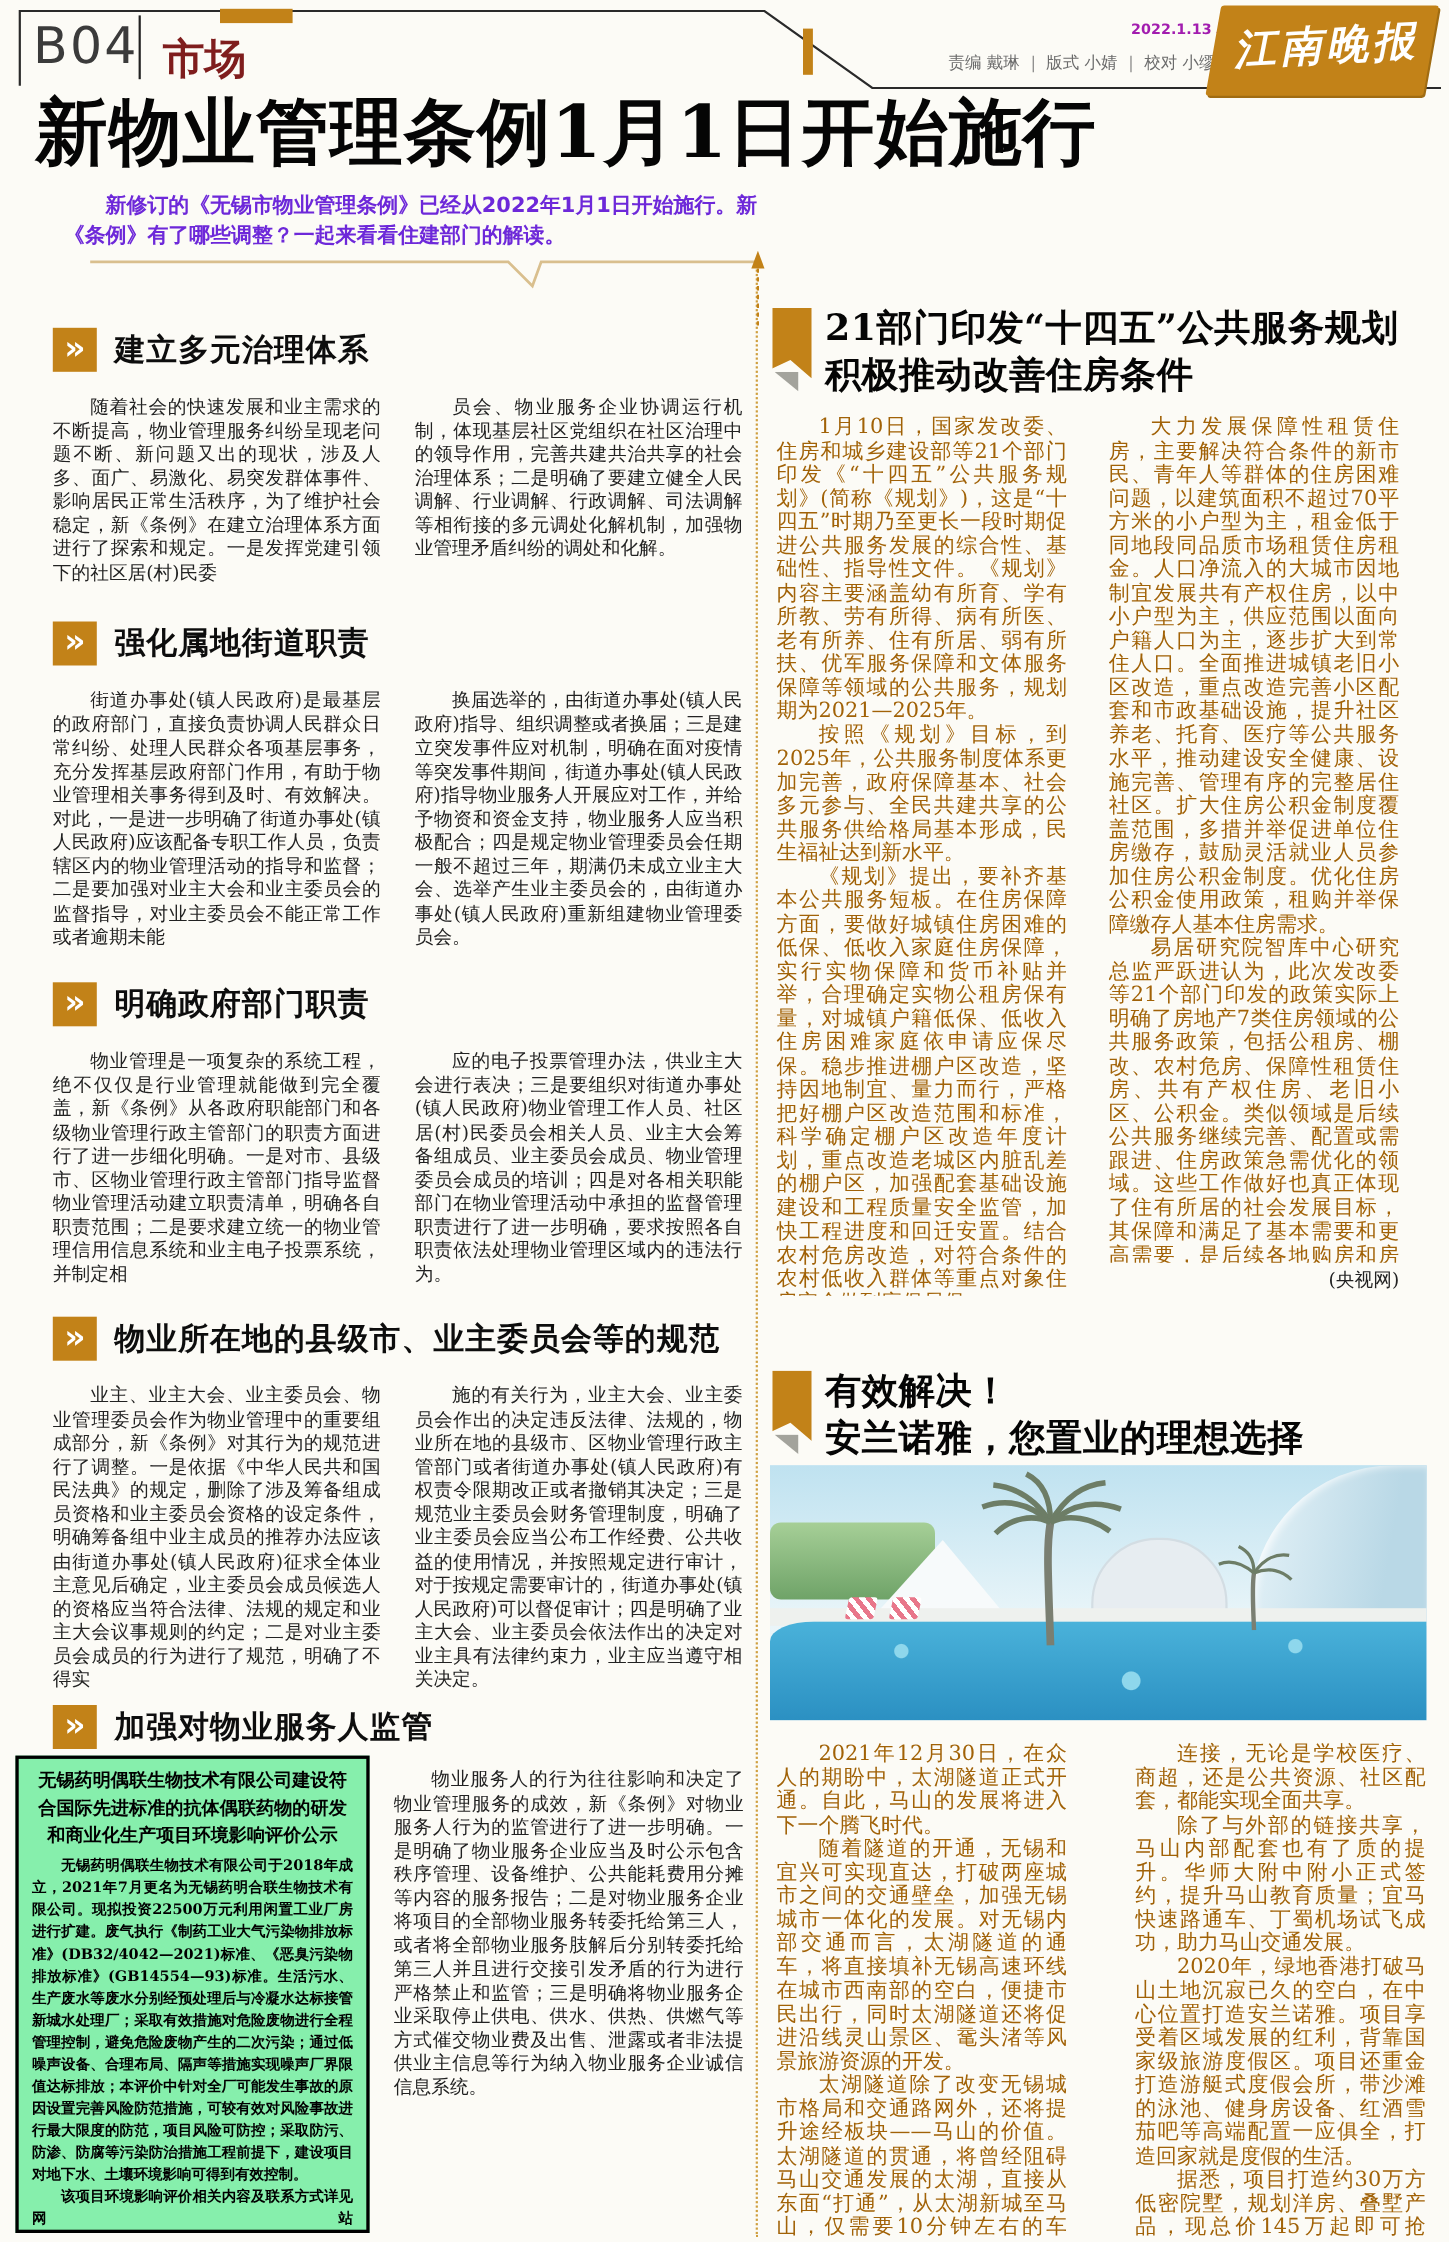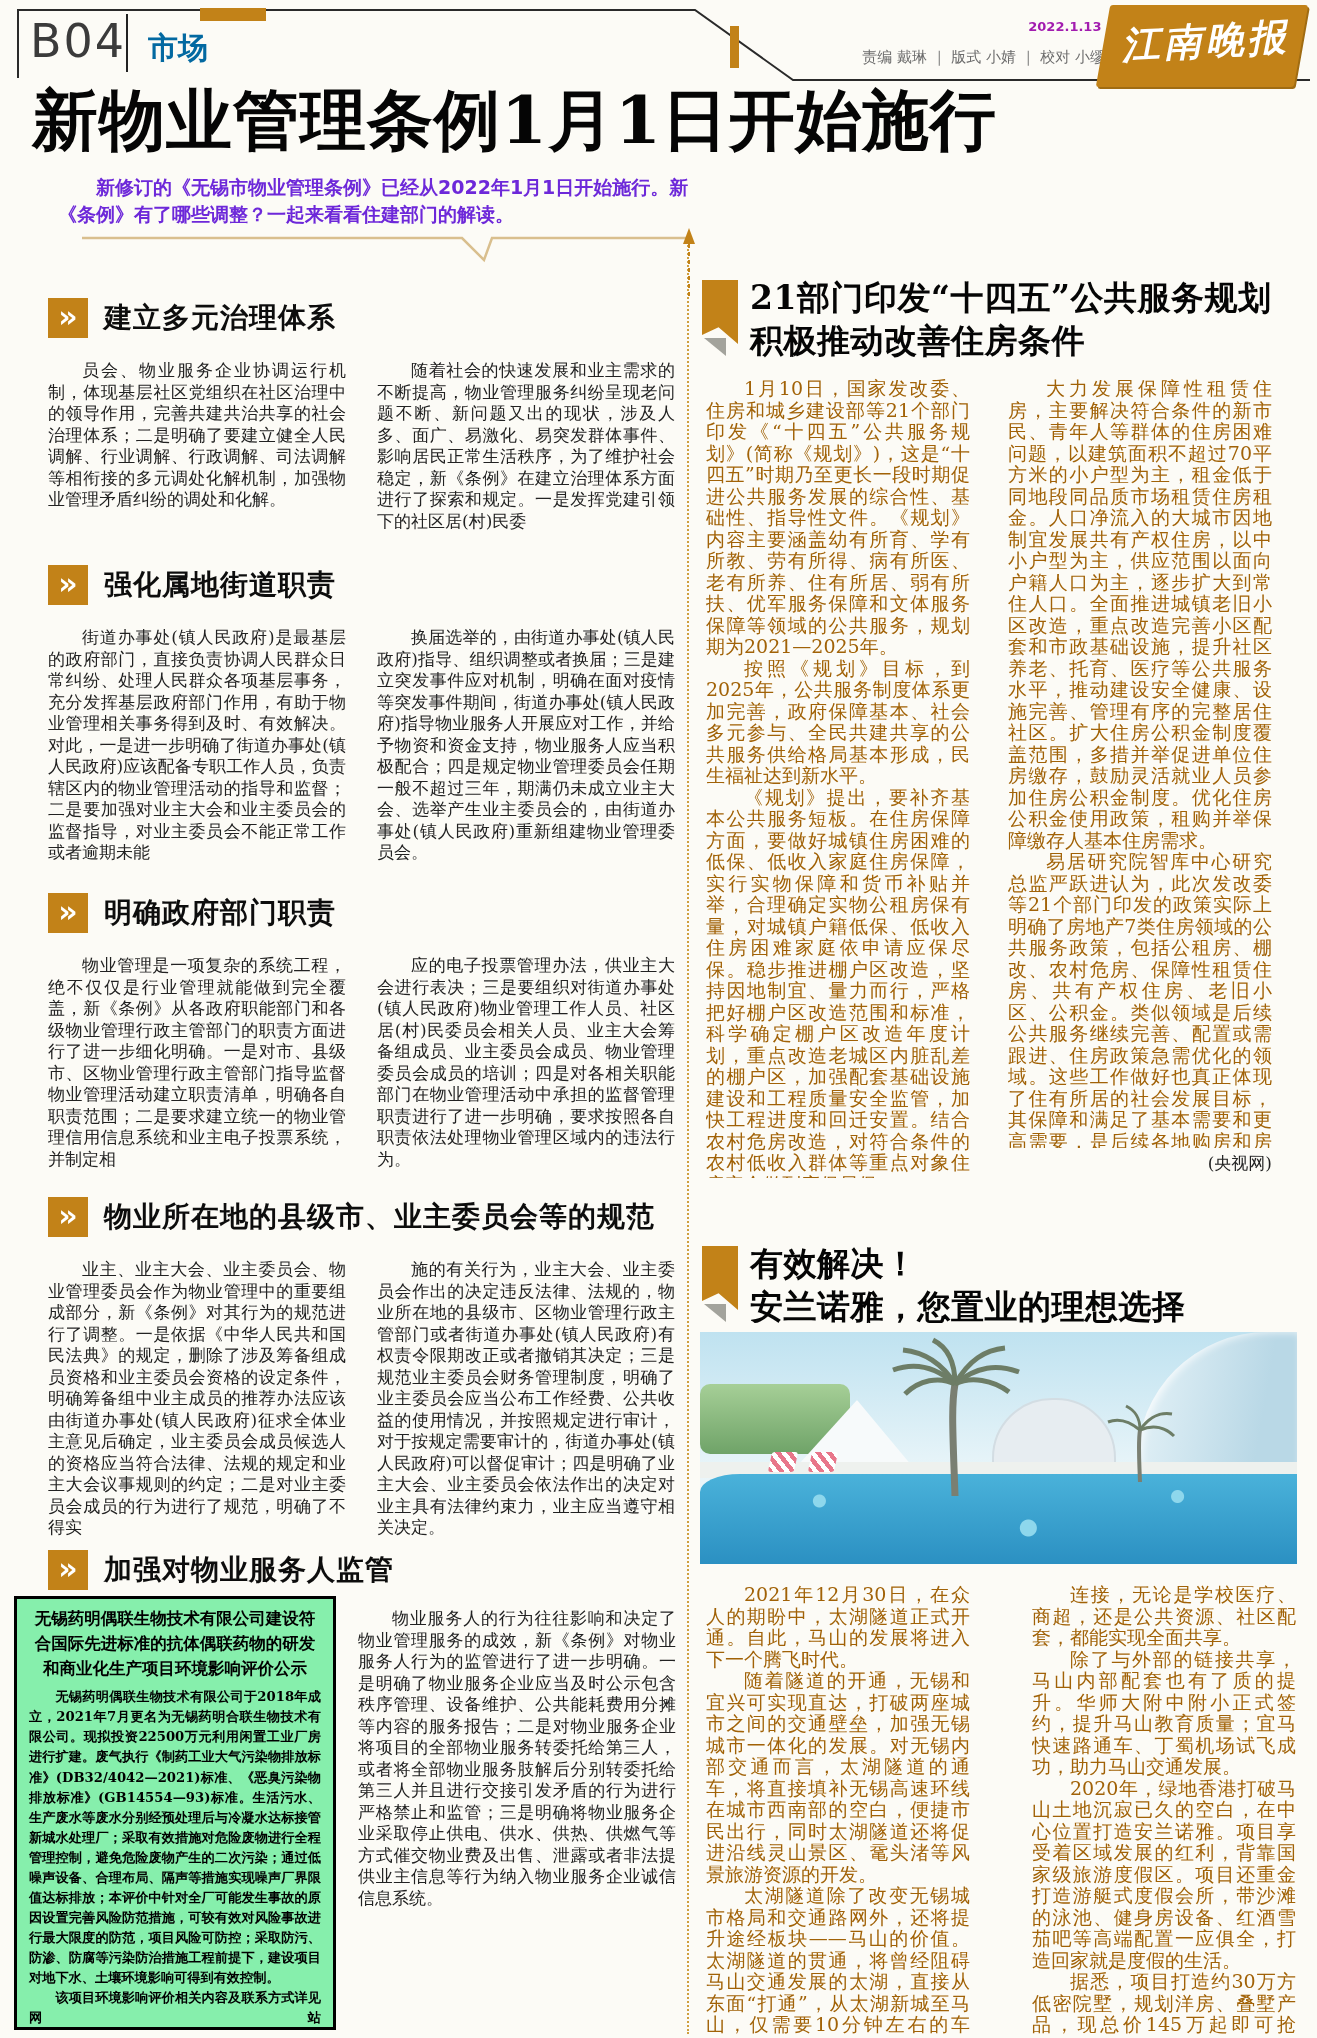--- a/index.html
+++ b/index.html
@@ -8,22 +8,22 @@
     background:#fcfbf6;
     font-family:"DejaVu Serif","Liberation Serif",serif;
     color:#1a1a1a;
   }
   .abs{position:absolute;}
   
   .pageno{left:30px;top:14px;font-family:"DejaVu Sans","Liberation Sans",sans-serif;
     font-size:46px;font-weight:400;color:#3b3b3b;letter-spacing:2px;}
   .mast-vline{left:126px;top:14px;width:2px;height:58px;background:#222;}
   .sec-tab{left:200px;top:8px;width:66px;height:13px;background:#c28218;}
-  .sec-name{left:148px;top:28px;font-size:30px;font-weight:700;
-    font-family:Liberation Sans, sans-serif;color:#0369a1;}
+  .sec-name{left:148px;top:28px;font-size:38px;font-weight:700;
+    font-family:Liberation Sans, sans-serif;color:#7f1d1d;}
   .date-bar{left:730px;top:26px;width:9px;height:42px;background:#c28218;}
   .date-line{left:740px;top:18px;width:405px;text-align:right;font-size:13px;
     color:#a21caf;font-weight:700;font-family:"DejaVu Sans","Liberation Sans",sans-serif;}
   .credits{left:650px;top:48px;width:455px;text-align:right;font-size:15px;color:#6b6b6b;
     font-family:"DejaVu Sans","Liberation Sans",sans-serif;}
   .logo{left:1103px;top:5px;width:198px;height:82px;background:#c28218;
     transform:skewX(-10deg);border-radius:3px;box-shadow:2px 2px 0 #a06c12;}
   .logo-text{left:1108px;top:16px;width:195px;text-align:center;color:#fff;
     font-size:38px;font-weight:700;font-style:italic;letter-spacing:4px;
     font-family:"DejaVu Serif","Liberation Serif",serif;transform:rotate(-3deg);}
@@ -105,24 +105,24 @@
 <svg class="abs" style="left:80px;top:226px;" width="620" height="42">
   <path d="M2,12 H382 L404,34 L412,12 H610" fill="none" stroke="#d9bf8e" stroke-width="2.5"></path>
 </svg>
 
 <div class="abs sec-head" style="top:298px;">
   <div class="sec-marker">»</div>
   <div class="sec-title">建立多元治理体系</div>
 </div>
 <div class="abs sec-body" style="top:360px;height:202px;">
   <div class="bodycol">
+      <p class="para">随着社会的快速发展和业主需求的不断提高，物业管理服务纠纷呈现老问题不断、新问题又出的现状，涉及人多、面广、易激化、易突发群体事件、影响居民正常生活秩序，为了维护社会稳定，新《条例》在建立治理体系方面进行了探索和规定。一是发挥党建引领下的社区居(村)民委</p>
+    </div>
+  <div class="bodycol">
       <p class="para">员会、物业服务企业协调运行机制，体现基层社区党组织在社区治理中的领导作用，完善共建共治共享的社会治理体系；二是明确了要建立健全人民调解、行业调解、行政调解、司法调解等相衔接的多元调处化解机制，加强物业管理矛盾纠纷的调处和化解。</p>
-    </div>
-  <div class="bodycol">
-      <p class="para">随着社会的快速发展和业主需求的不断提高，物业管理服务纠纷呈现老问题不断、新问题又出的现状，涉及人多、面广、易激化、易突发群体事件、影响居民正常生活秩序，为了维护社会稳定，新《条例》在建立治理体系方面进行了探索和规定。一是发挥党建引领下的社区居(村)民委</p>
     </div>
 </div>
 
 <div class="abs sec-head" style="top:565px;">
   <div class="sec-marker">»</div>
   <div class="sec-title">强化属地街道职责</div>
 </div>
 <div class="abs sec-body" style="top:627px;height:252px;">
   <div class="bodycol">
       <p class="para">街道办事处(镇人民政府)是最基层的政府部门，直接负责协调人民群众日常纠纷、处理人民群众各项基层事务，充分发挥基层政府部门作用，有助于物业管理相关事务得到及时、有效解决。对此，一是进一步明确了街道办事处(镇人民政府)应该配备专职工作人员，负责辖区内的物业管理活动的指导和监督；二是要加强对业主大会和业主委员会的监督指导，对业主委员会不能正常工作或者逾期未能</p>

